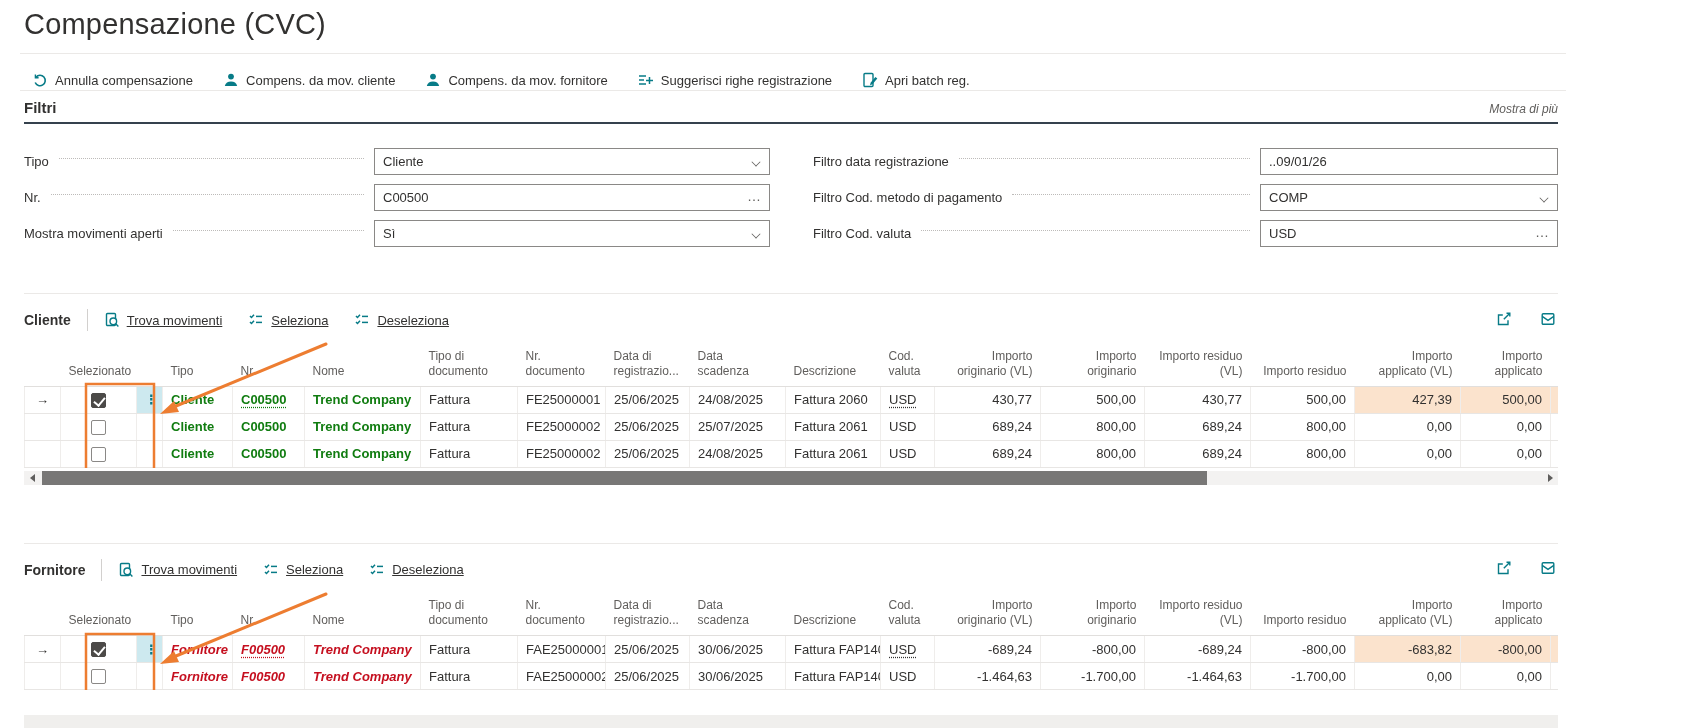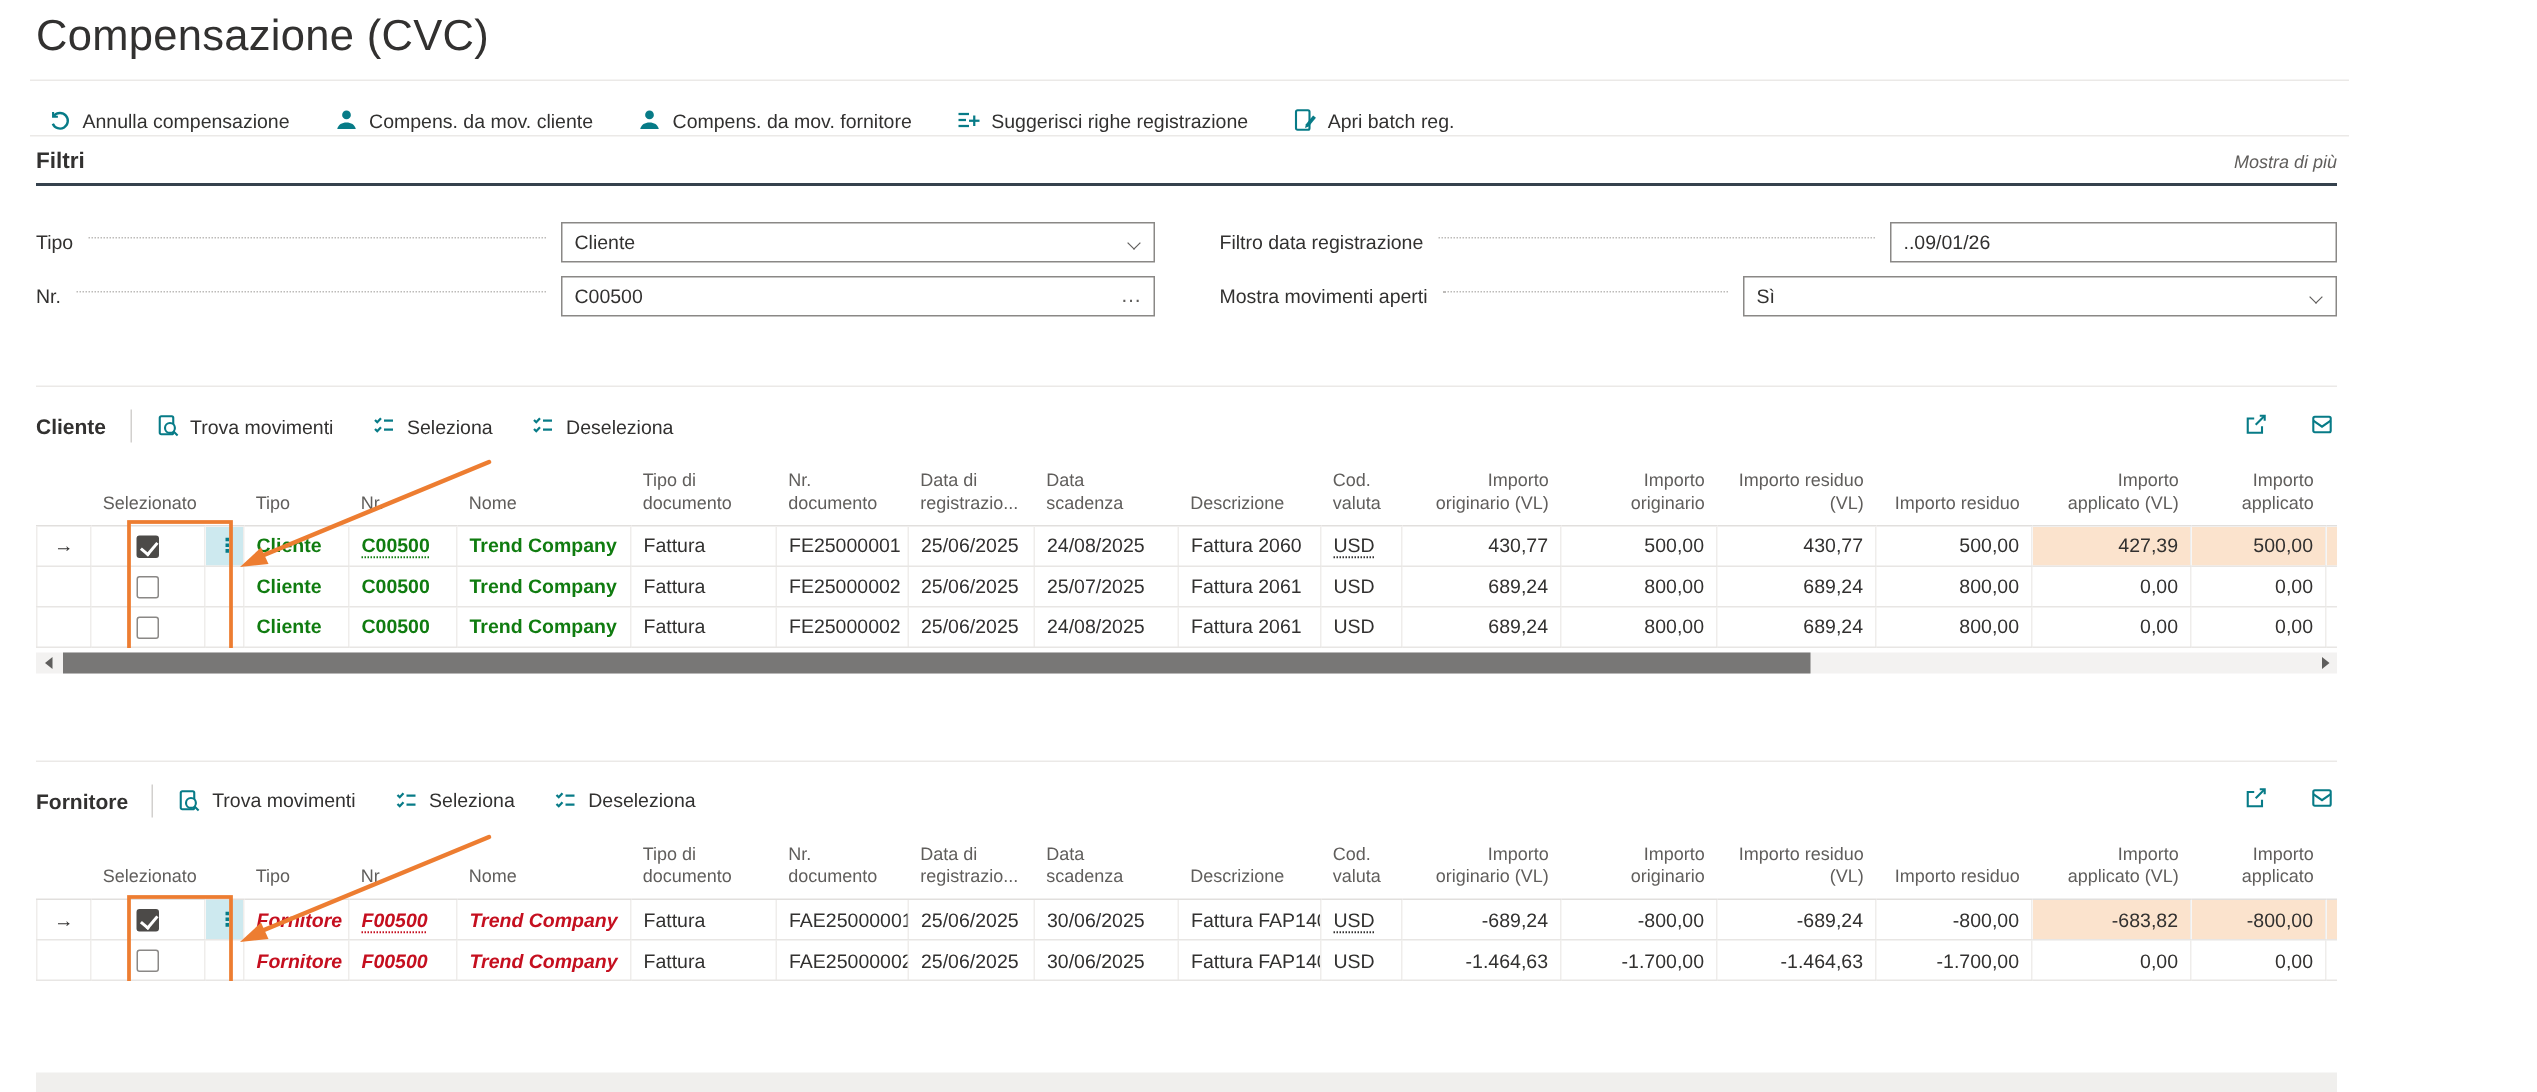--- a/index.html
+++ b/index.html
@@ -34,21 +34,21 @@
   .assist { position:absolute; right:7px; top:3px; color:#605e5c; font-size:14px; letter-spacing:1px; }
   .assist::before { content:"\2026"; }
 
   
   .section { margin:0 24px; width:1534px; border-top:1px solid #ebe9e7; }
   .section.first { margin-top:46px; }
   .section.second { margin-top:58px; }
   .section-header { display:flex; align-items:center; gap:12px; padding-top:10px; height:42px; }
   .section-title { font-size:14px; font-weight:700; color:#323130; }
   .vsep { width:1px; height:22px; background:#d2d0ce; margin:0 4px; }
-  .tbtn { display:flex; align-items:center; gap:7px; font-size:13px; color:#323130; cursor:pointer; background:none; border:none; font-family:inherit; margin-right:14px; }
+  .tbtn { display:flex; align-items:center; gap:7px; font-size:13px; color:#323130; cursor:pointer; background:none; border:none; font-family:inherit; margin-right:14px;text-decoration:underline; }
   .sec-spacer { flex:1; }
   .icon-btn { background:none; border:none; cursor:pointer; padding:2px; margin-left:12px; }
 
   
   .grid-wrap { position:relative; margin-top:4px; width:1534px; overflow:hidden; }
   table.bc-grid { table-layout:fixed; width:1544px; border-collapse:collapse; font-size:13px; color:#323130; }
   .bc-grid thead th { height:46px; vertical-align:bottom; padding:0 8px 7px; font-weight:400; font-size:12px; color:#605e5c; line-height:1.25; border-bottom:1px solid #e1dfdd; text-align:left; }
   .bc-grid thead th:nth-child(2) { text-align:right; }
   .bc-grid thead th:nth-child(n+13):nth-child(-n+18) { text-align:right; }
   .bc-grid td { height:27px; padding:0 8px; border-bottom:1px solid #e8e6e4; border-right:1px solid #efedeb; white-space:nowrap; overflow:hidden; }
@@ -166,27 +166,43 @@
       </div>
 
       <div class="frow">
         <span class="flabel">Nr.</span>
         <span class="leader"></span>
         <div class="fctrl w-left">
           <span>C00500</span>
           <span class="assist"></span>
         </div>
       </div>
+      <div class="frow">
+        <span class="flabel">Filtro Cod. metodo di pagamento</span>
+        <span class="leader"></span>
+        <div class="fctrl w-right">
+          <span>COMP</span>
+          <span class="chev"></span>
+        </div>
+      </div>
 
       <div class="frow">
         <span class="flabel">Mostra movimenti aperti</span>
         <span class="leader"></span>
         <div class="fctrl w-left">
           <span>Sì</span>
           <span class="chev"></span>
+        </div>
+      </div>
+      <div class="frow">
+        <span class="flabel">Filtro Cod. valuta</span>
+        <span class="leader"></span>
+        <div class="fctrl w-right">
+          <span>USD</span>
+          <span class="assist"></span>
         </div>
       </div>
     </div>
   </div>
 
   <div class="section first">
     <div class="section-header">
       <span class="section-title">Cliente</span>
       <span class="vsep"></span>
       <button class="tbtn">

